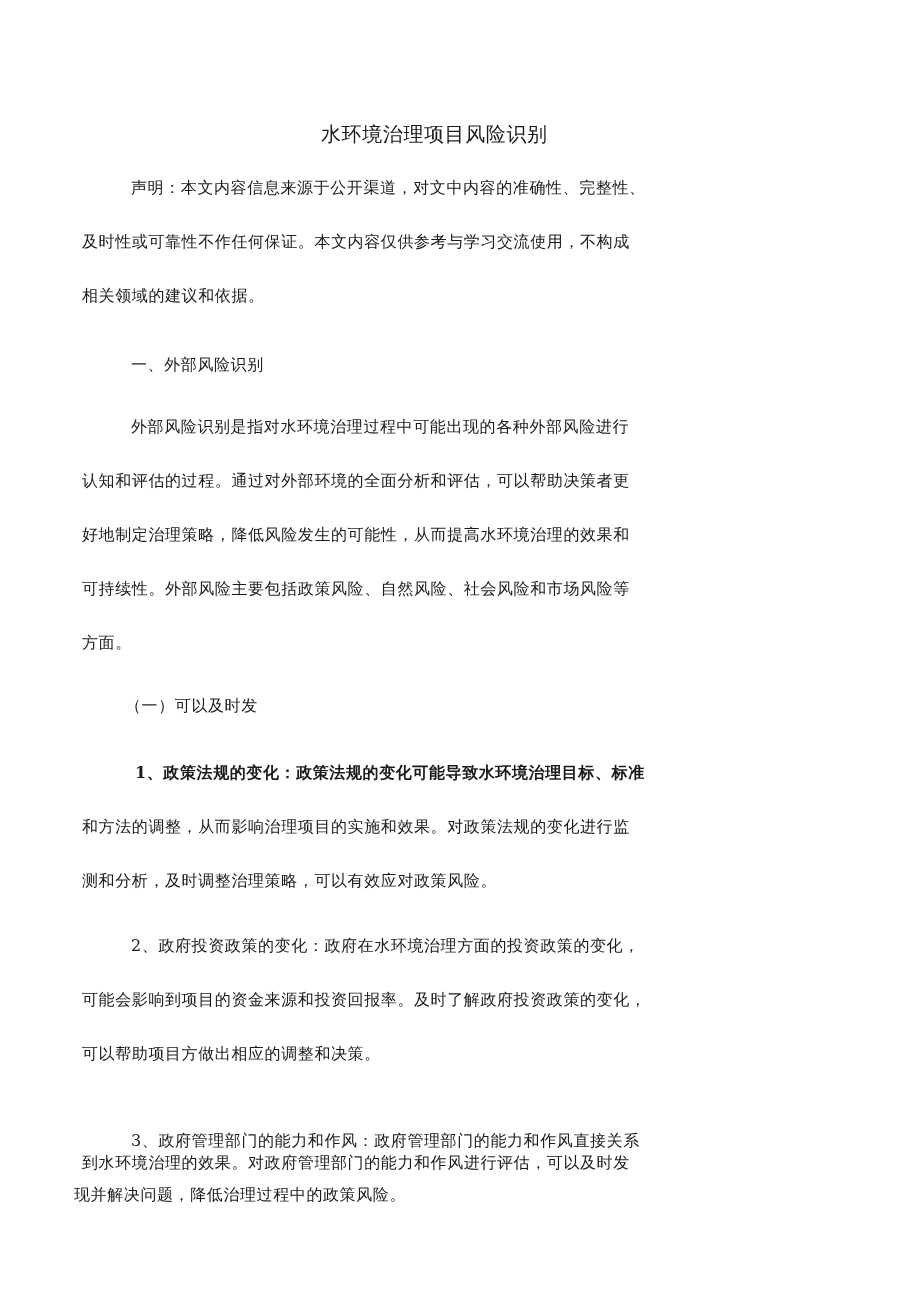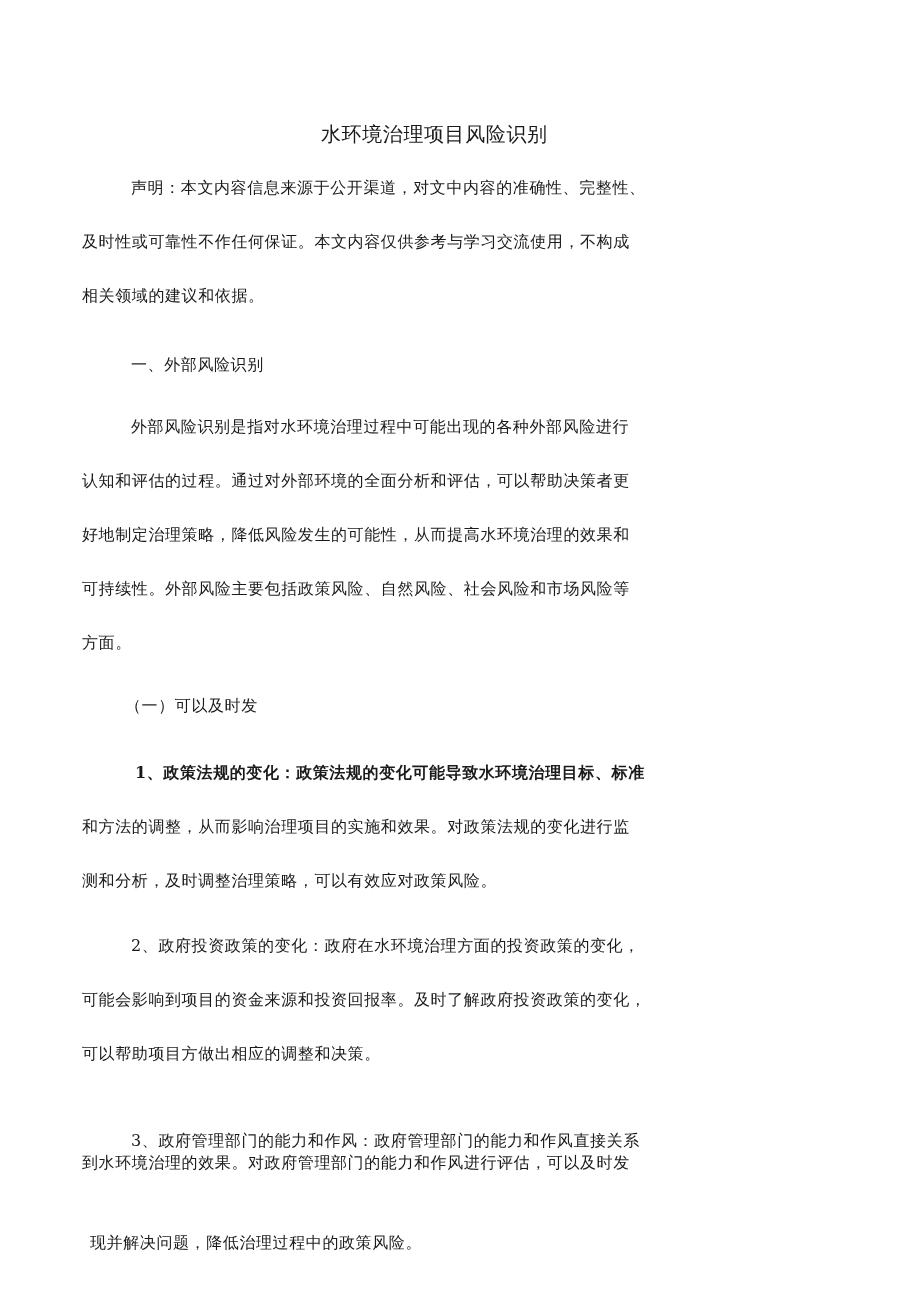--- a/index.html
+++ b/index.html
@@ -40,15 +40,15 @@
 
   <div>
     <div class="line" style="left:131px; top:933px;">2、政府投资政策的变化：政府在水环境治理方面的投资政策的变化，</div>
     <div class="line" style="left:82px; top:987px;">可能会影响到项目的资金来源和投资回报率。及时了解政府投资政策的变化，</div>
     <div class="line" style="left:82px; top:1041px;">可以帮助项目方做出相应的调整和决策。</div>
   </div>
 
   <div>
     <div class="line" style="left:131px; top:1118px;margin-top:10px;">3、政府管理部门的能力和作风：政府管理部门的能力和作风直接关系</div>
     <div class="line" style="left:82px; top:1150px;">到水环境治理的效果。对政府管理部门的能力和作风进行评估，可以及时发</div>
-    <div class="line" style="left:90px; top:1182px;margin-top:48px;">现并解决问题，降低治理过程中的政策风险。</div>
+    <div class="line" style="left:74px; top:1182px;">现并解决问题，降低治理过程中的政策风险。</div>
   </div>
 </div>
 
 </body></html>

